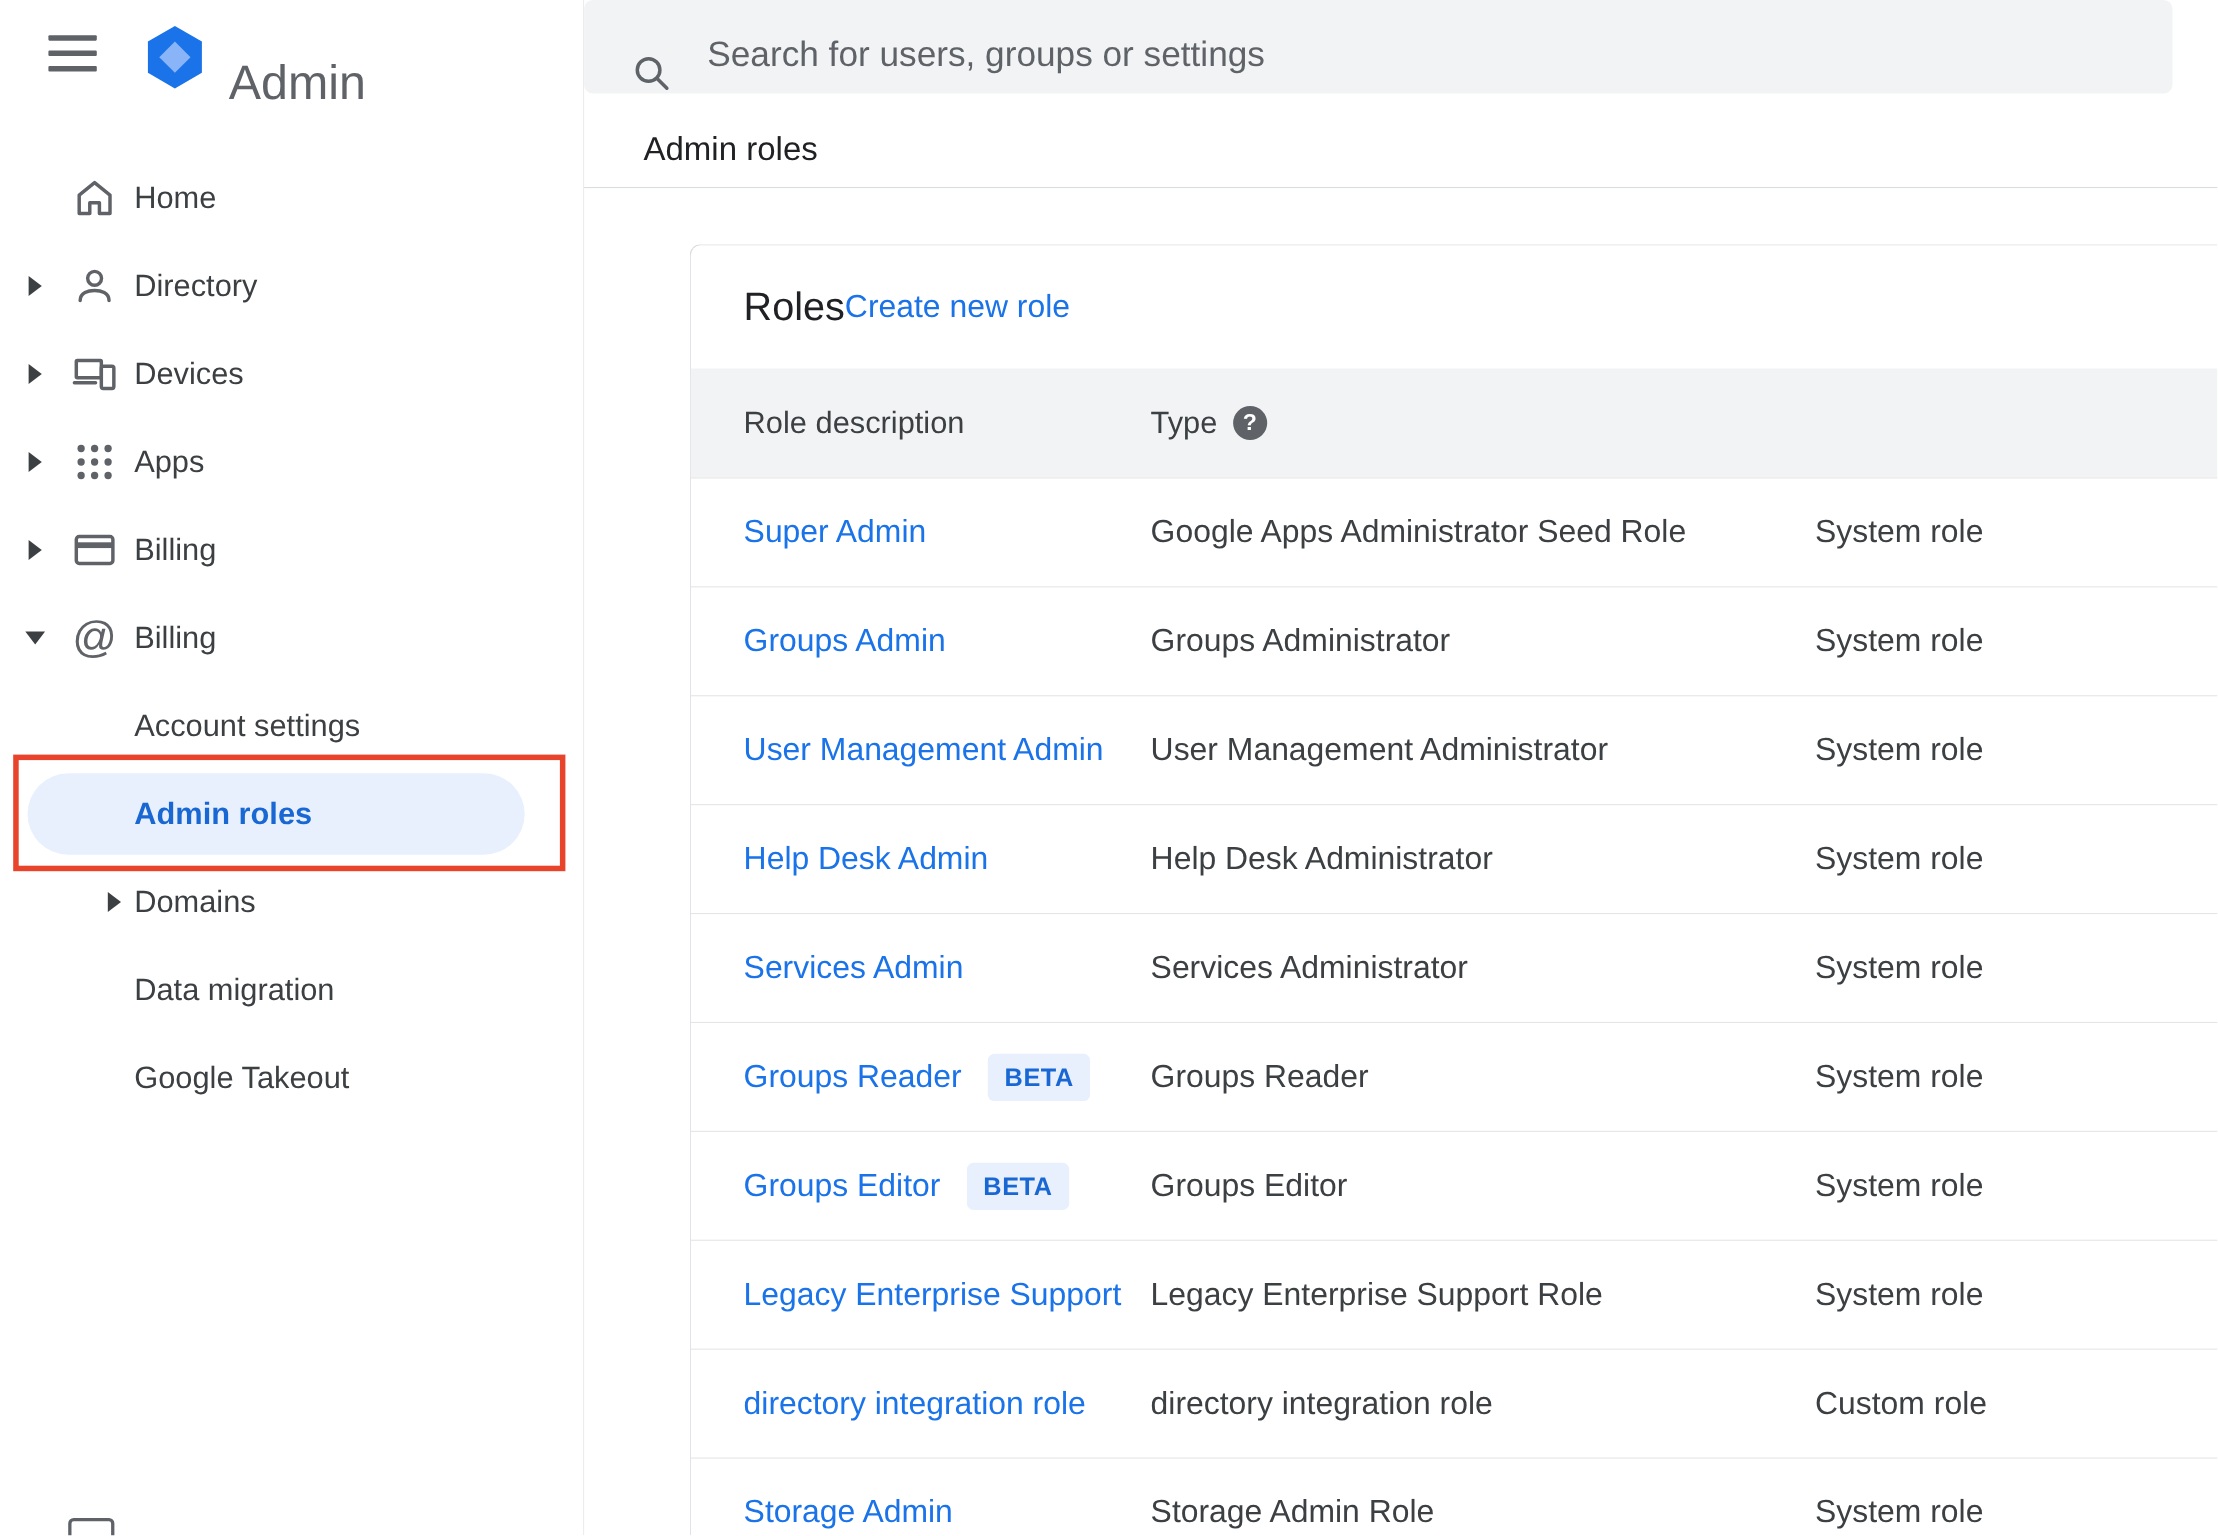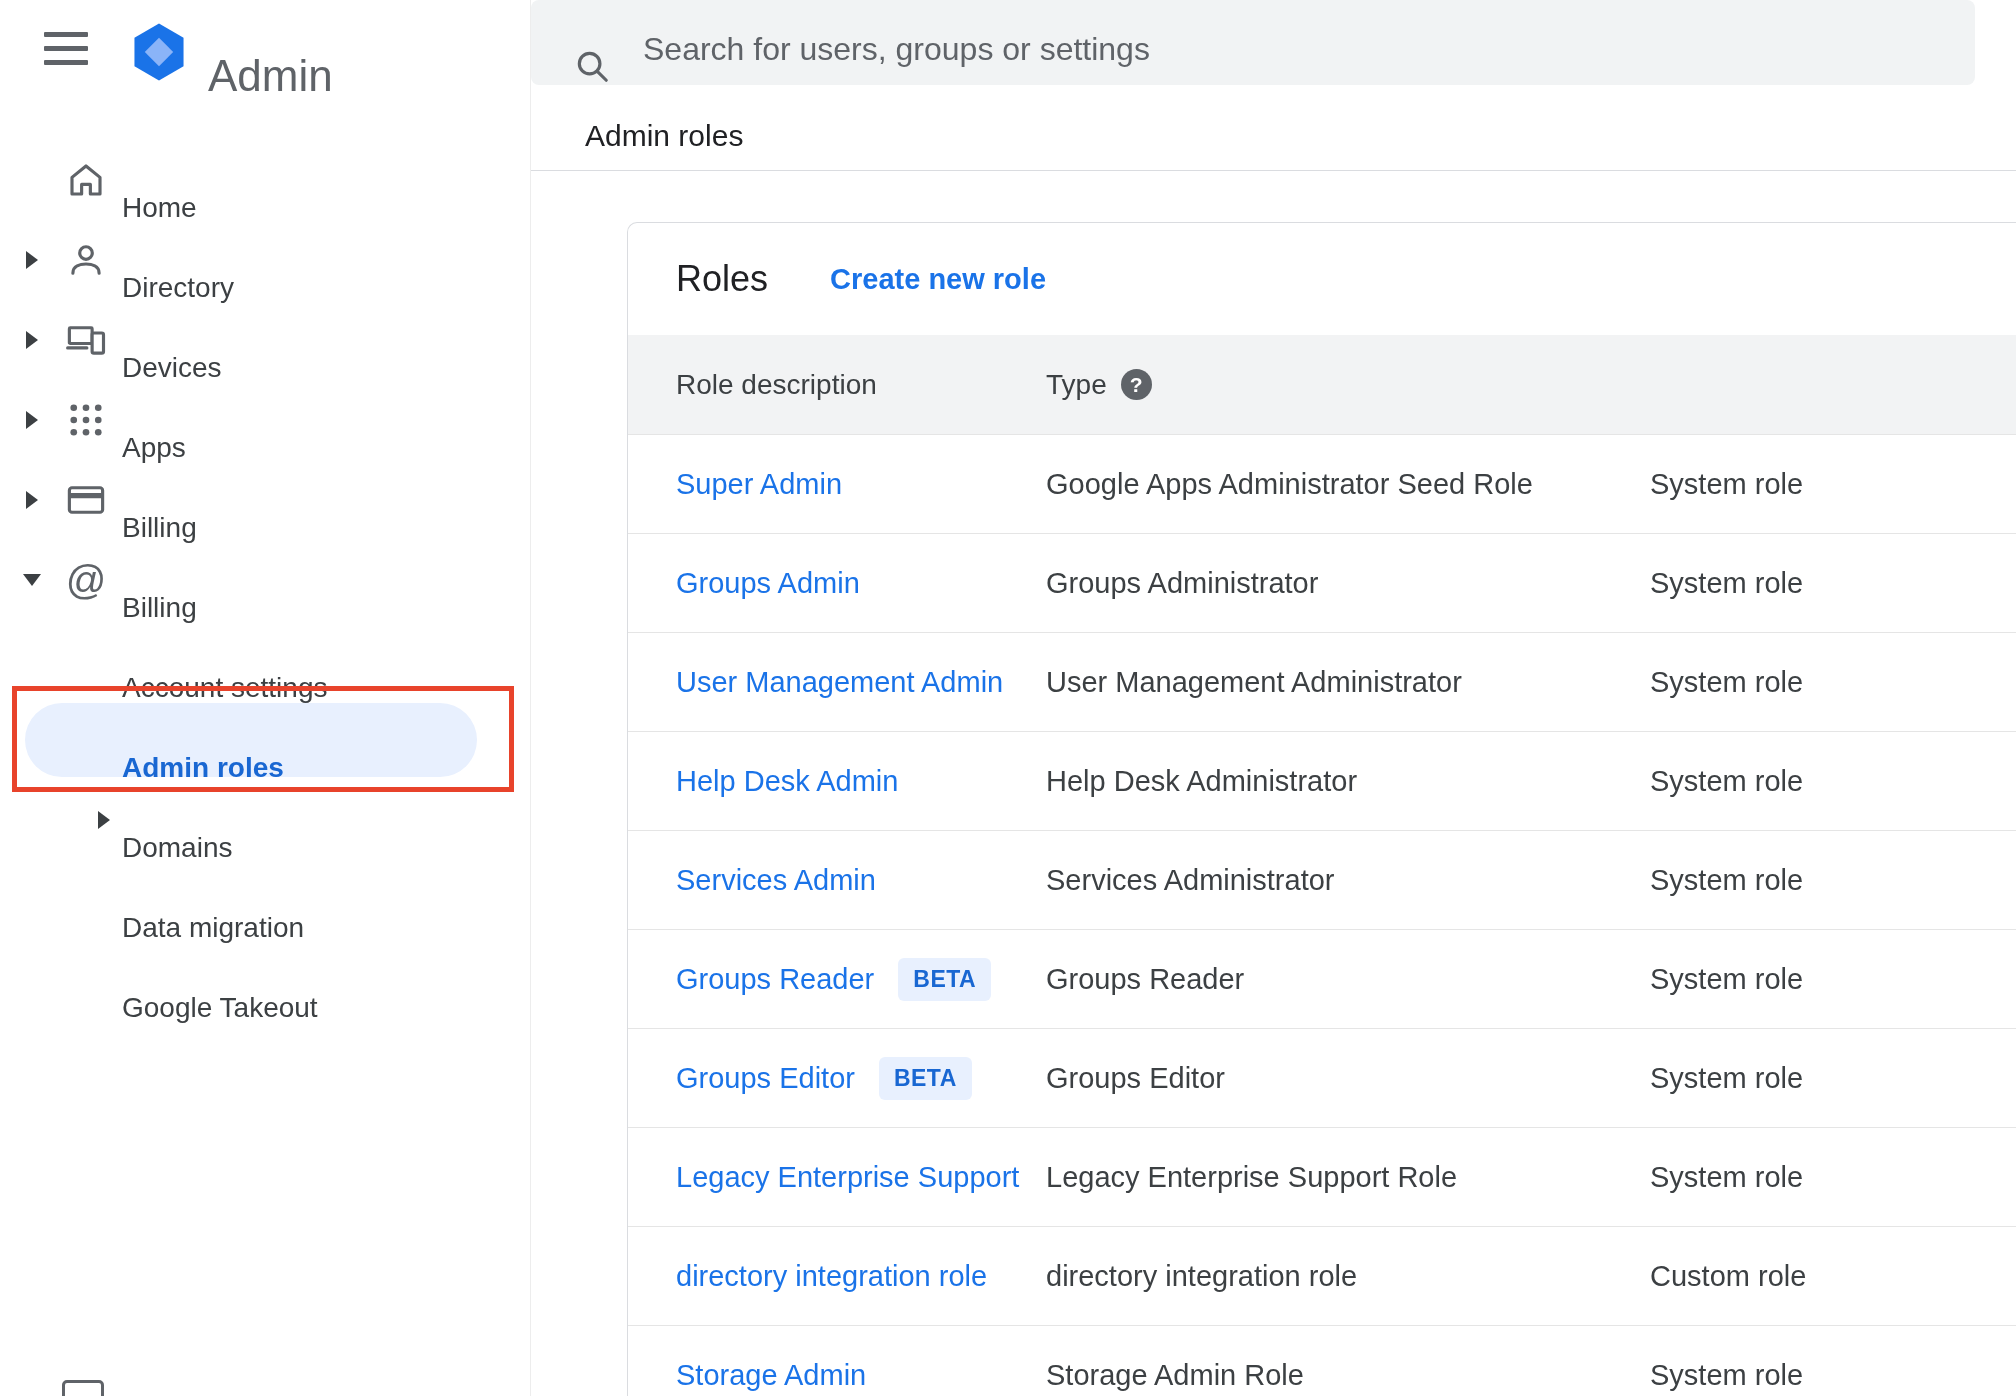--- a/index.html
+++ b/index.html
@@ -14,21 +14,21 @@
              cursor:pointer;padding:0;}
   .hamburger span{display:block;width:44px;height:5px;background:#5f6368;border-radius:1px;}
   .brand{position:absolute;left:128px;top:20px;height:64px;display:flex;align-items:center;gap:18px;}
   .brand-title{font-size:44px;color:#5f6368;margin-top:47px;}
 
   .nav{position:absolute;top:140px;left:0;width:100%;}
   .nav-item{position:relative;height:80px;cursor:pointer;}
   .nav-item .icon{position:absolute;left:64px;top:50%;transform:translateY(-50%);
                   width:44px;height:44px;display:flex;align-items:center;justify-content:center;}
   .nav-item .label,.sub-item .label{position:absolute;left:122px;top:50%;transform:translateY(-50%);
-                  font-size:28px;color:#3c4043;white-space:nowrap;margin-top:28px;}
+                  font-size:28px;color:#3c4043;white-space:nowrap;}
   .at-glyph{font-size:40px;color:#5f6368;line-height:44px;}
   .tri-right{width:0;height:0;border-top:9px solid transparent;border-bottom:9px solid transparent;
              border-left:12px solid #3c4043;position:absolute;left:26px;top:50%;transform:translateY(-50%);}
   .tri-down{width:0;height:0;border-left:9px solid transparent;border-right:9px solid transparent;
             border-top:12px solid #3c4043;position:absolute;left:23px;top:50%;transform:translateY(-50%);}
   .sub{position:absolute;top:620px;left:0;width:100%;}
   .sub-item{position:relative;height:80px;cursor:pointer;}
   .sub-item .pill-bg{position:absolute;left:25px;top:3px;width:452px;height:74px;
                      background:var(--selected-bg,#e8f0fe);border-radius:37px;}
   .sub-item.selected .label{color:var(--selected-blue,#1967d2);font-weight:700;}
@@ -51,22 +51,22 @@
   .search-input::placeholder{color:#5f6368;opacity:1;}
 
   .breadcrumb{position:absolute;left:585px;top:119px;font-size:30px;font-weight:500;color:#202124;}
   .top-divider{position:absolute;left:531px;top:170px;right:0;height:1px;background:#dadce0;}
 
   
   .card{position:absolute;left:627px;top:222px;right:0;height:1300px;background:#fff;
         border:1px solid #dadce0;border-right:none;border-radius:10px 0 0 0;box-sizing:border-box;}
   .card-header{height:112px;display:flex;align-items:center;padding-left:48px;}
   .card-title{font-size:36px;color:#202124;}
-  .create-link{margin-left:62px;font-size:29px;color:var(--link-blue,#1a73e8);cursor:pointer;
-               text-decoration:none;font-weight:bold;}
+  .create-link{font-size:29px;color:var(--link-blue,#1a73e8);cursor:pointer;
+               text-decoration:none;}
   .t-head{display:grid;grid-template-columns:370px 604px 1fr;padding-left:48px;height:99px;
           align-items:center;background:var(--header-row-bg,#f2f3f4);font-size:28px;color:#3c4043;}
   .type-head{display:flex;align-items:center;gap:14px;}
   .help-icon{width:31px;height:31px;border-radius:50%;background:#5f6368;color:#fff;font-size:21px;
              display:flex;align-items:center;justify-content:center;font-weight:700;cursor:pointer;}
   .t-row{display:grid;grid-template-columns:370px 604px 1fr;padding-left:48px;height:98px;
          align-items:center;border-top:1px solid #e5e5e5;font-size:29px;color:#3c4043;}
   .role-cell{display:flex;align-items:center;gap:24px;}
   .role-link{color:var(--link-blue,#1a73e8);cursor:pointer;text-decoration:none;white-space:nowrap;}
   .beta-badge{background:var(--badge-bg,#e8f0fe);color:var(--badge-text,#1967d2);font-size:23px;

